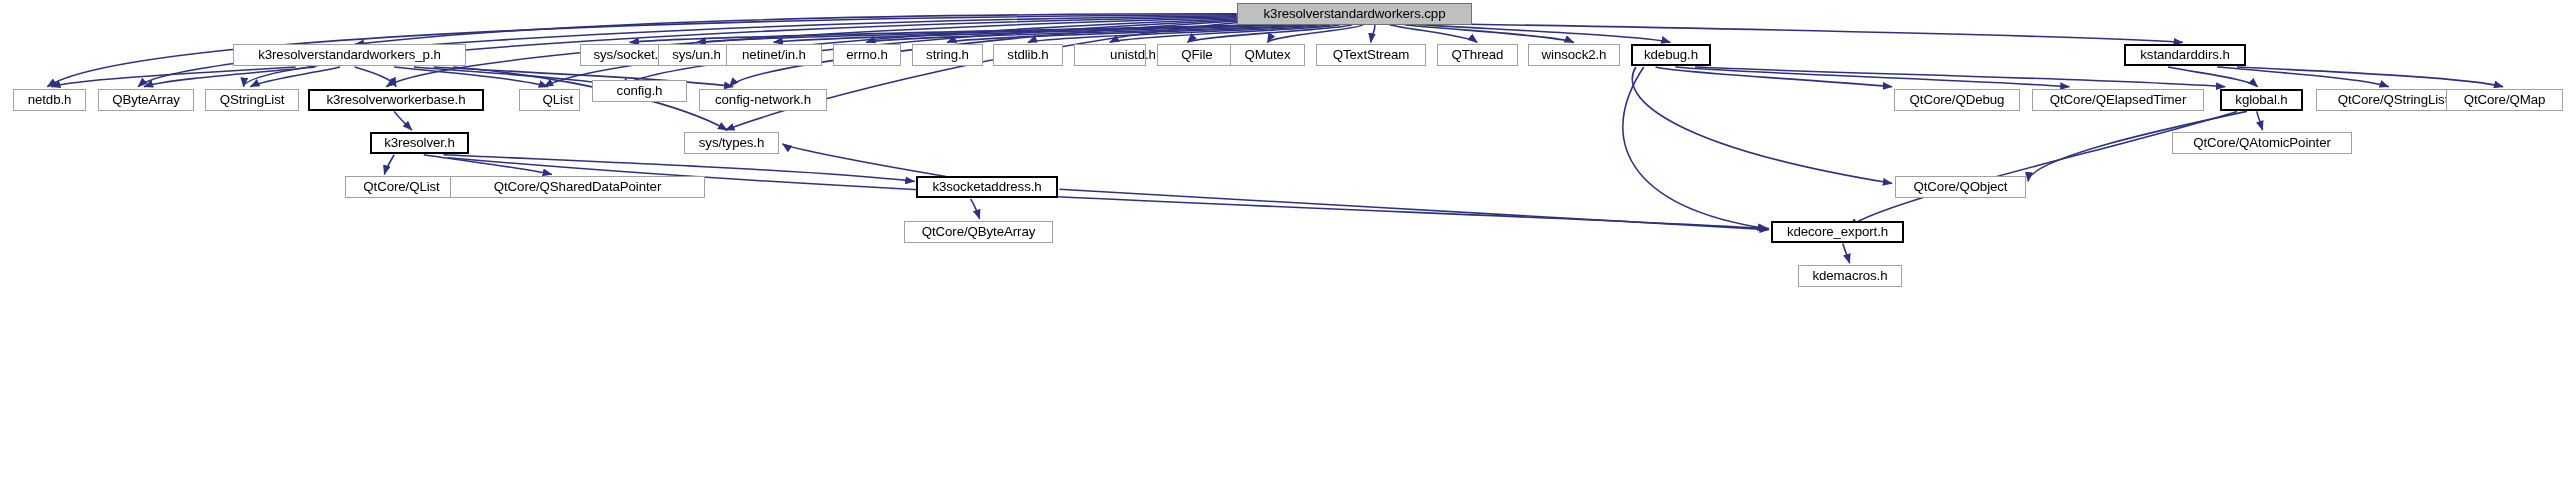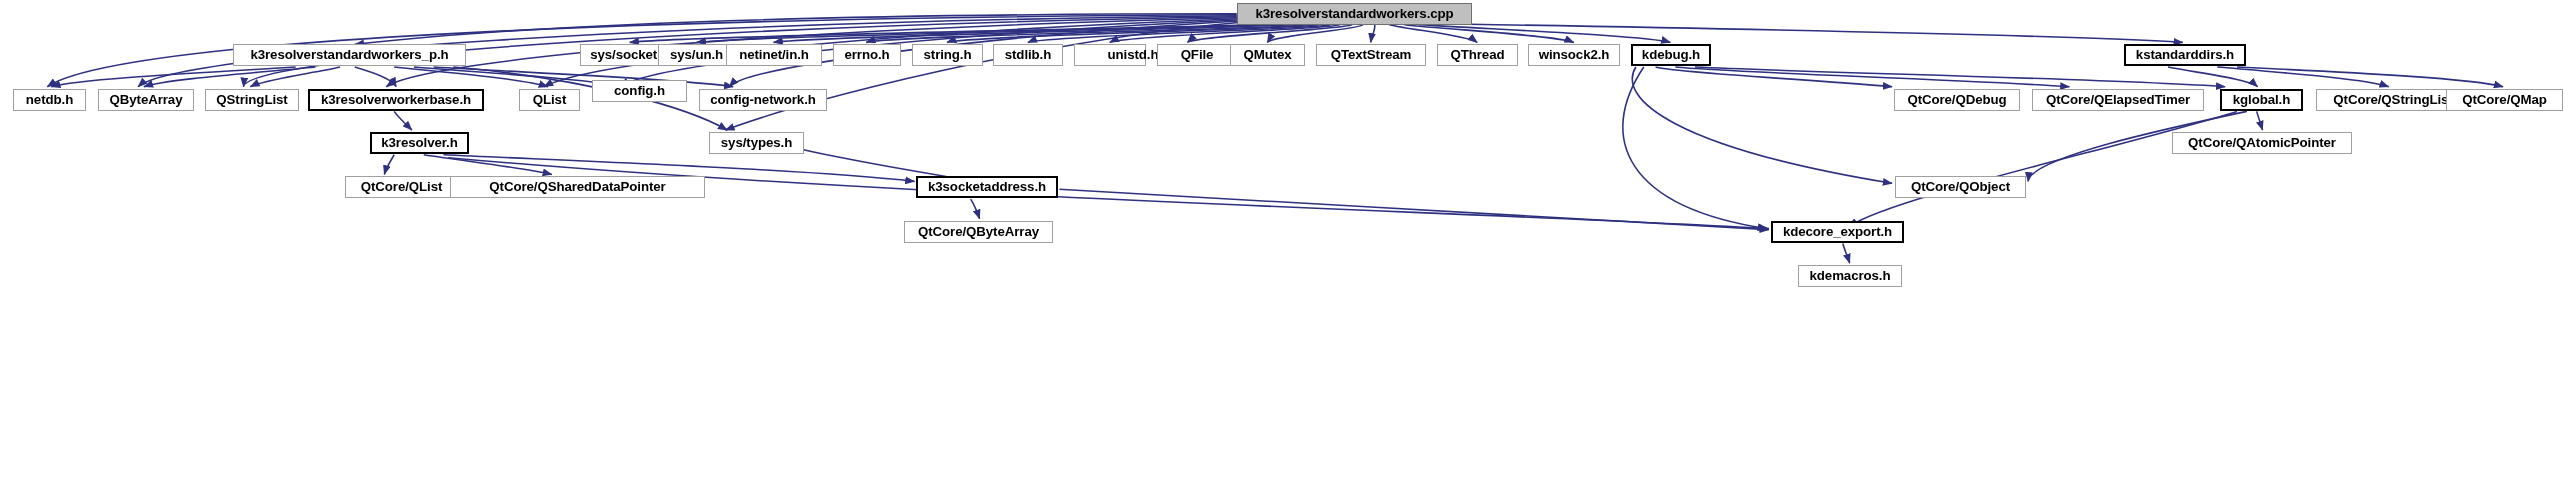--- a/index.html
+++ b/index.html
@@ -7,21 +7,20 @@
     padding: 0;
     background: #ffffff;
   }
   #graph {
     position: relative;
     width: 2576px;
     height: 478px;
     background: #ffffff;
     font-family: "Liberation Sans", sans-serif;
     overflow: hidden;
-    font-weight: bold;
   }
   #edge-layer {
     position: absolute;
     left: 0;
     top: 0;
     width: 2576px;
     height: 478px;
     pointer-events: none;
   }
   .node {
@@ -201,21 +200,21 @@
   </div>
 
   <div class="node" style="left:205px; top:89px; width:94px;">
     <span class="node-label">QStringList</span>
   </div>
 
   <div class="node thick" style="left:308px; top:89px; width:176px;">
     <span class="node-label">k3resolverworkerbase.h</span>
   </div>
 
-  <div class="node" style="left:519px; top:89px; width:61px;">
+  <div class="node" style="left:519px; top:89px; width:61px;justify-content:flex-end;">
     <span class="node-label">QList</span>
   </div>
 
   <div class="node" style="left:592px; top:80px; width:95px;">
     <span class="node-label">config.h</span>
   </div>
 
   <div class="node" style="left:699px; top:89px; width:128px;">
     <span class="node-label">config-network.h</span>
   </div>
@@ -237,21 +236,21 @@
   </div>
 
   <div class="node" style="left:2446px; top:89px; width:117px;">
     <span class="node-label">QtCore/QMap</span>
   </div>
 
   <div class="node thick" style="left:370px; top:132px; width:99px;">
     <span class="node-label">k3resolver.h</span>
   </div>
 
-  <div class="node" style="left:684px; top:132px; width:95px;margin-left:25px;">
+  <div class="node" style="left:684px; top:132px; width:95px;">
     <span class="node-label">sys/types.h</span>
   </div>
 
   <div class="node" style="left:2172px; top:132px; width:180px;">
     <span class="node-label">QtCore/QAtomicPointer</span>
   </div>
 
   <div class="node" style="left:345px; top:176px; width:113px;">
     <span class="node-label">QtCore/QList</span>
   </div>

